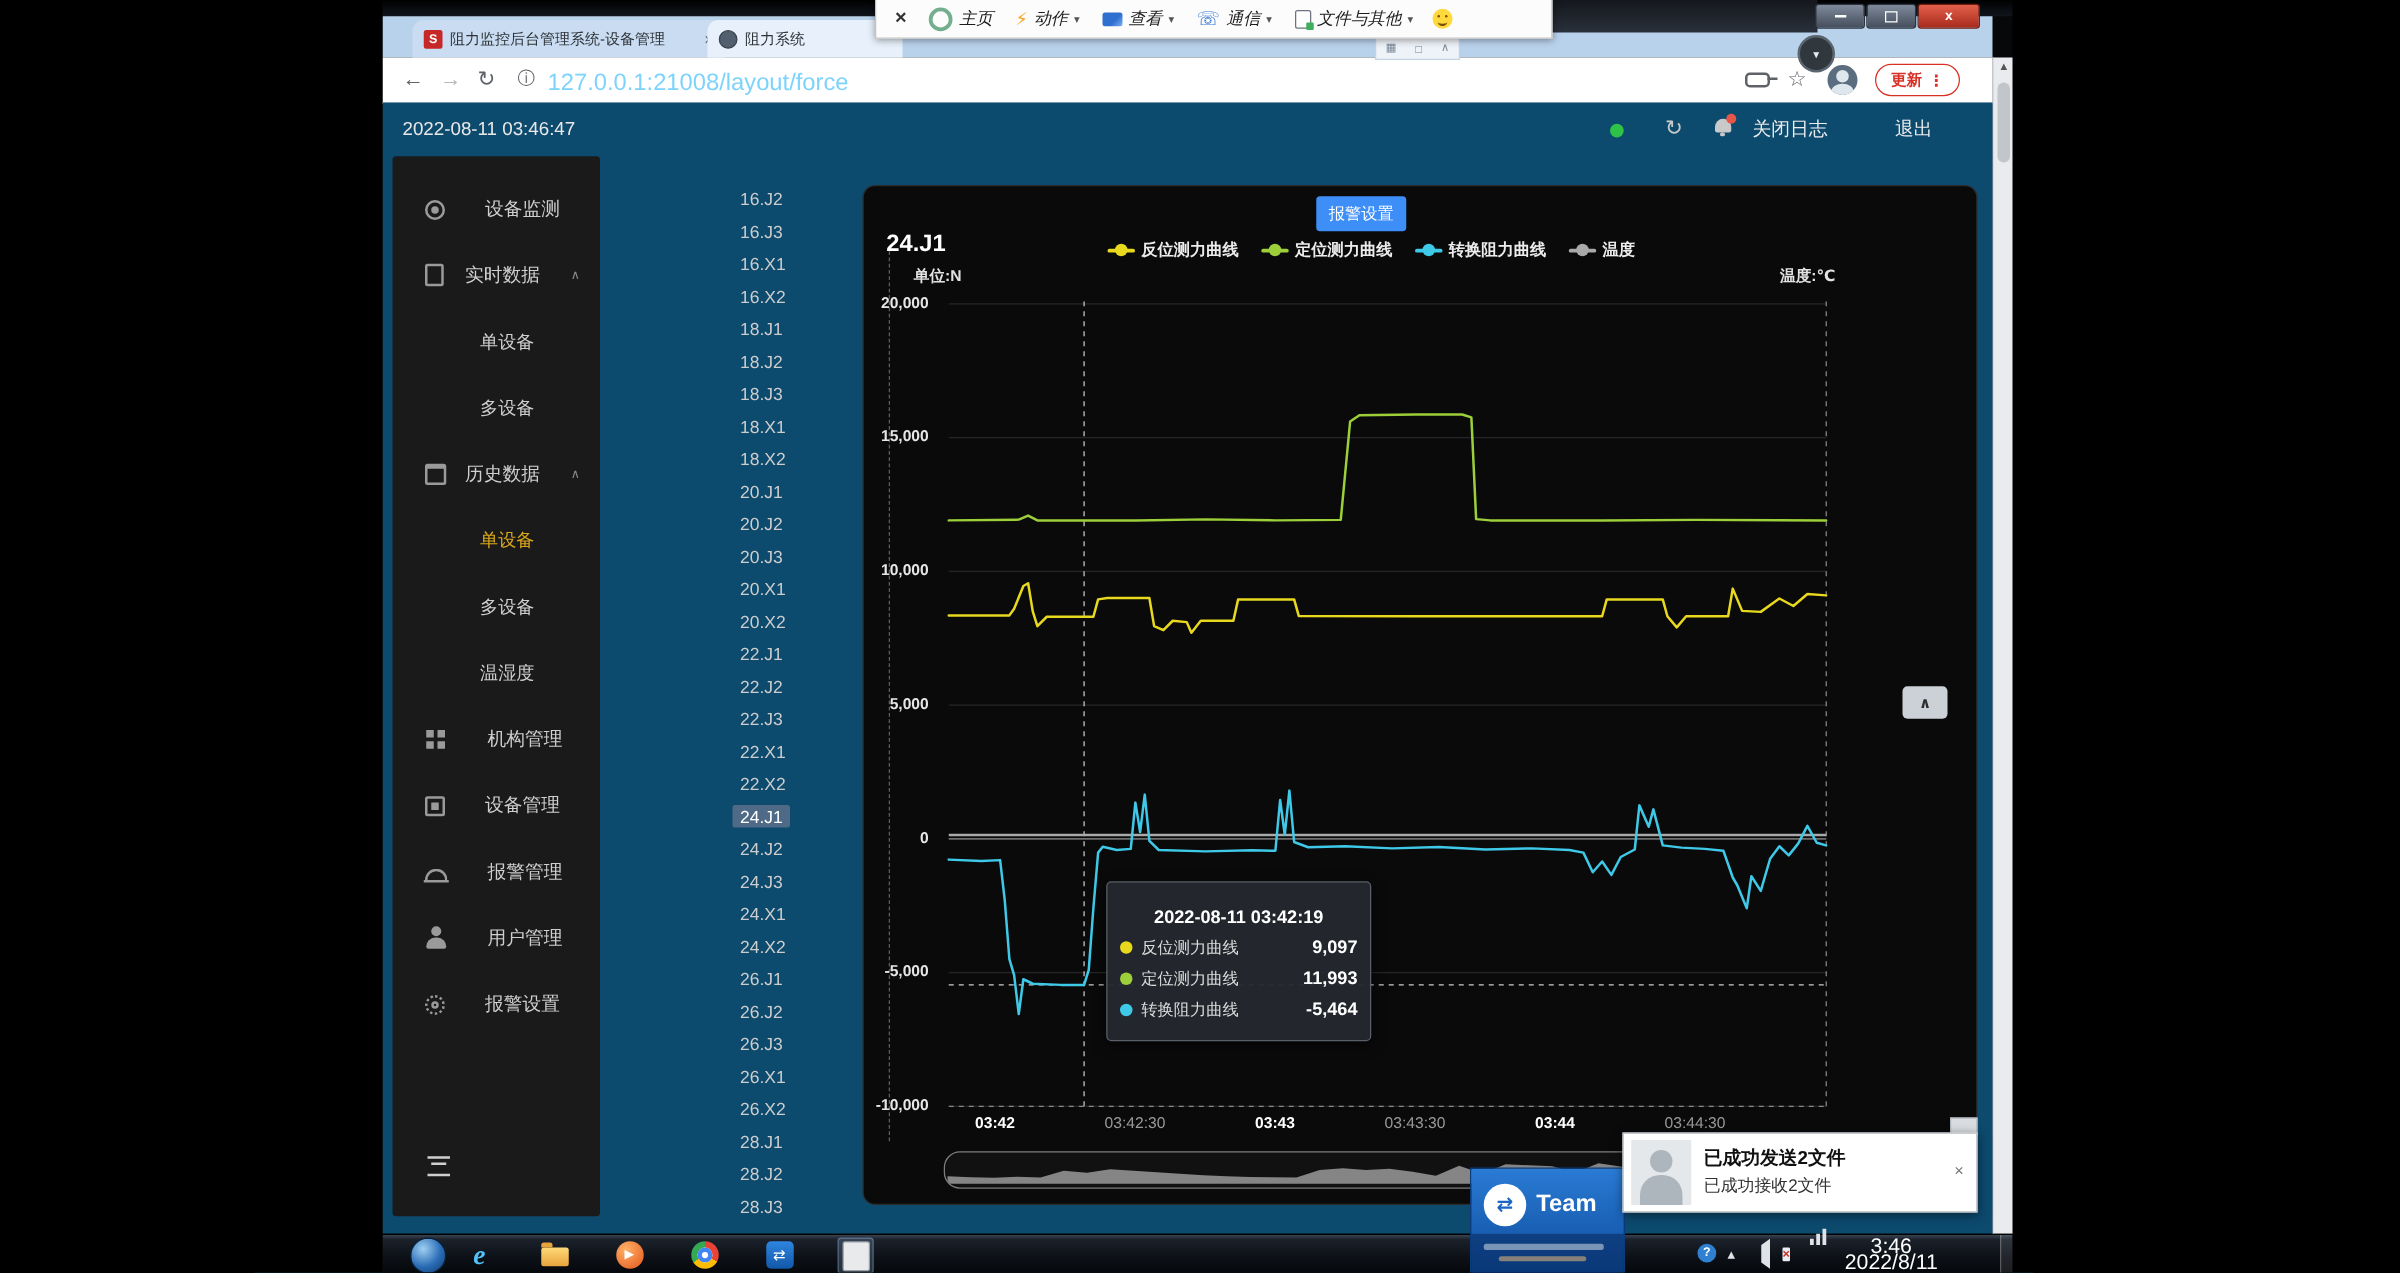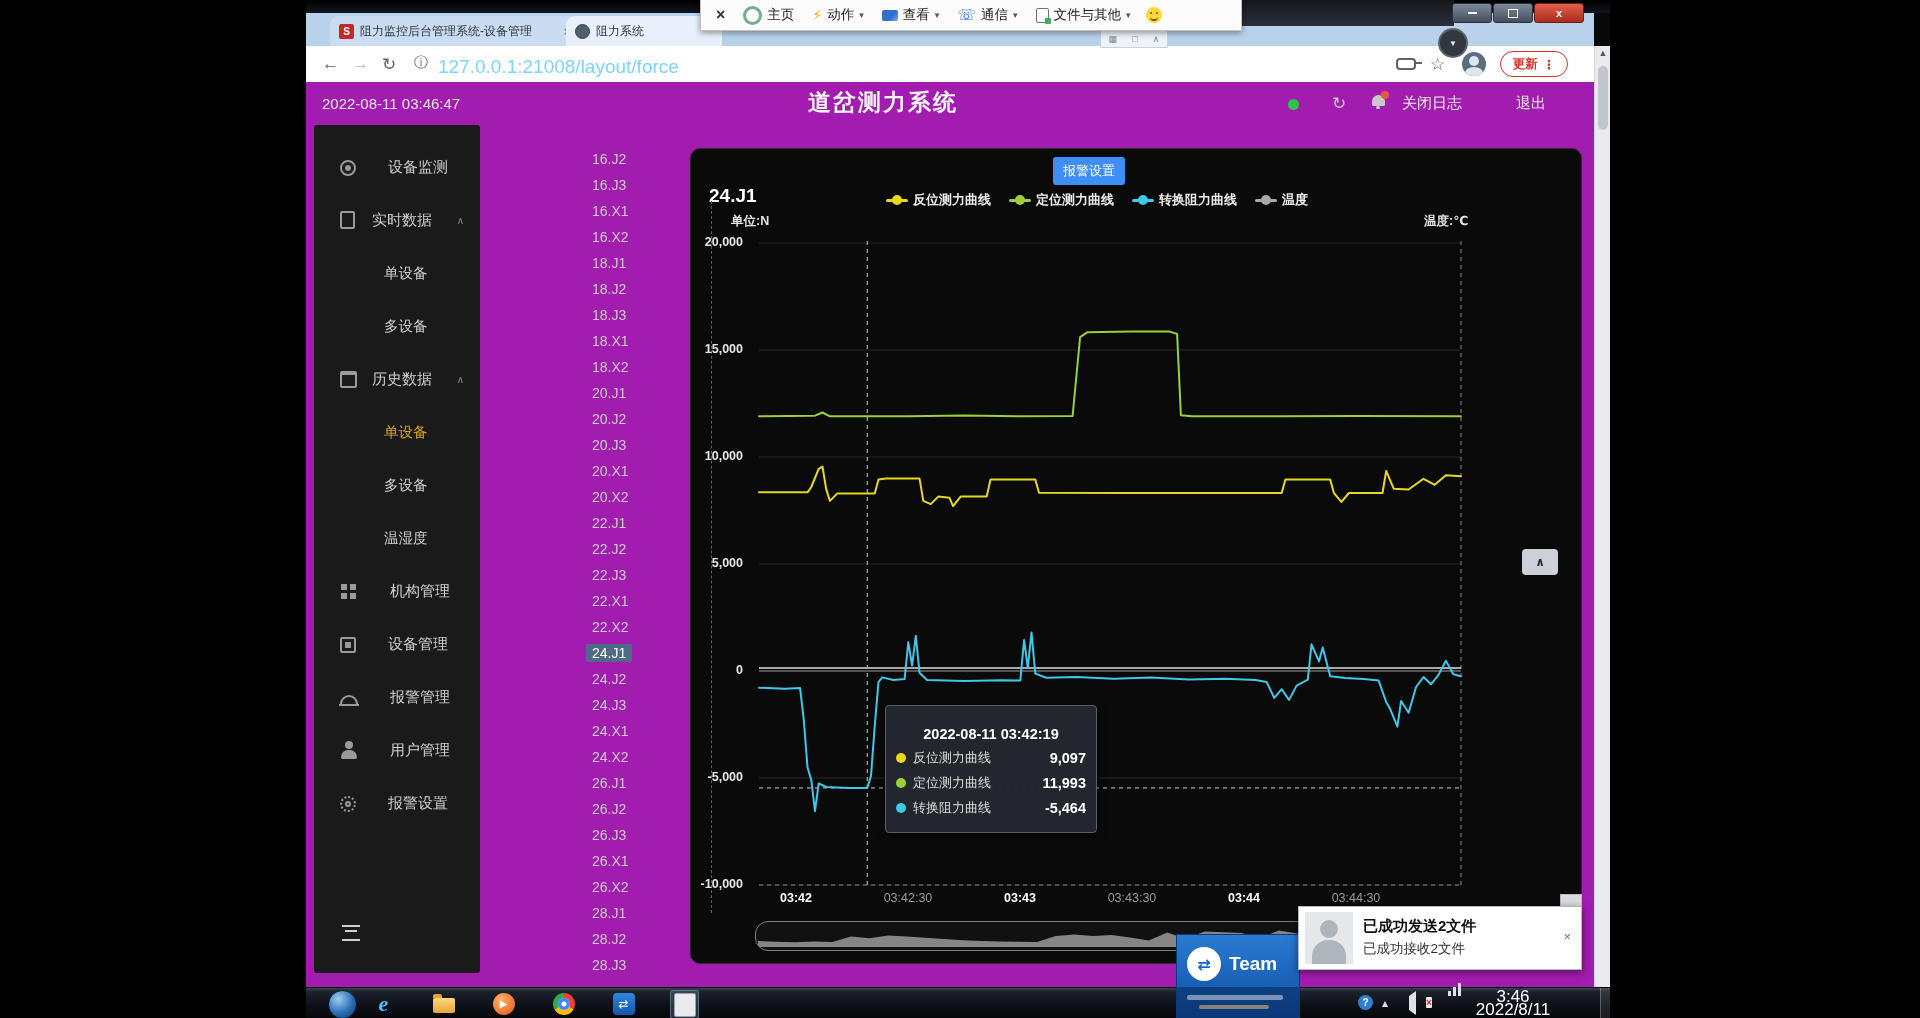--- a/index.html
+++ b/index.html
@@ -20,21 +20,21 @@
 
   .dark-band{left:920px;top:0;width:228px;height:26px;background:linear-gradient(#14171c,#2a313c);}
   .winctl{top:3px;height:18px;display:flex;align-items:center;justify-content:center;color:#fff;font-size:11px;z-index:25;}
   .btn-gray{background:linear-gradient(#7e8a9b,#454e5c);border:1px solid #2b323d;border-radius:3px;}
   .btn-close{background:linear-gradient(#e2604b,#a92b1c);border:1px solid #741d12;border-radius:3px;font-weight:bold;}
   .maxglyph{width:8px;height:7px;border:1.5px solid #fff;}
   .minglyph{width:9px;height:2px;background:#fff;}
 
   .tv-toolbar{left:394px;top:0;width:528px;height:30px;background:#fcfcfc;border:1px solid #c3c3c3;border-top:none;
     box-shadow:0 2px 6px rgba(0,0,0,.4);display:flex;align-items:center;padding:0 6px;z-index:80;}
-  .tv-item{display:flex;align-items:center;gap:5px;font-size:13.5px;color:#1c1c1c;padding:0 9px;height:100%;}
+  .tv-item{display:flex;align-items:center;gap:5px;font-size:13.5px;color:#1c1c1c;padding:0 9px;height:100%;font-style:italic;}
   .tv-close{font-size:16px;color:#333;padding:0 9px;font-weight:bold;}
   .caret{font-size:9px;color:#555;}
   .ic-home{width:13px;height:13px;border:3px solid #5aa07a;border-radius:50%;opacity:.85;}
   .ic-bolt{color:#f5a623;font-size:14px;}
   .ic-monitor{width:16px;height:11px;background:linear-gradient(135deg,#2f6fd0 60%,#7fb1ef);border-radius:2px;}
   .ic-phone{color:#2f6fd0;font-size:15px;}
   .ic-file{width:11px;height:13px;border:1.5px solid #6b7280;border-radius:2px;background:#fff;position:relative;}
   .ic-file:after{content:"";position:absolute;right:-3px;bottom:-2px;width:6px;height:6px;background:#3fae5a;border-radius:1px;}
   .smiley{width:16px;height:16px;background:#ffd93b;border-radius:50%;position:relative;margin:0 6px;}
   .smiley:before{content:"";position:absolute;left:4px;top:5px;width:2px;height:2px;background:#7a4d00;border-radius:50%;box-shadow:6px 0 0 #7a4d00;}
@@ -52,21 +52,21 @@
   .avatar{left:1156px;top:52px;width:24px;height:24px;border-radius:50%;background:#5b6e80;overflow:hidden;}
   .avatar:before{content:"";position:absolute;left:7px;top:4px;width:10px;height:10px;border-radius:50%;background:#dfe7ee;}
   .avatar:after{content:"";position:absolute;left:3px;top:15px;width:18px;height:12px;border-radius:50%;background:#dfe7ee;}
   .update-pill{left:1194px;top:51px;width:66px;height:24px;border:1.5px solid #d93025;border-radius:13px;
     display:flex;align-items:center;justify-content:center;gap:5px;color:#d93025;font-size:12.5px;font-weight:bold;}
   .scrollbar{left:1288px;top:46px;width:16px;height:941px;background:#e9ebee;border-left:1px solid #d2d5d9;}
   .sb-up{position:absolute;left:0;top:2px;width:16px;text-align:center;font-size:9px;color:#555;}
   .sb-thumb{position:absolute;left:3px;top:20px;width:10px;height:64px;background:#c2c6cb;border-radius:5px;}
 
   
-  .app{left:0;top:82px;width:1288px;height:905px;background:#a21caf;}
+  .app{left:0;top:82px;width:1288px;height:905px;background:#0c4a6e;}
   .app-date{left:16px;top:13px;font-size:15px;color:#e8e8e8;}
   .app-title{left:412px;top:5px;width:330px;text-align:center;font-size:23px;font-weight:bold;color:#f4f4f4;letter-spacing:2px;}
   .dot-green{left:982px;top:17px;width:11px;height:11px;border-radius:50%;background:#2fc248;}
   .hdr-ic{position:absolute;font-size:17px;color:#c9c9c9;}
   .bell{left:1066px;top:13px;width:13px;height:11px;background:#c9c9c9;border-radius:7px 7px 2px 2px;}
   .bell:after{content:"";position:absolute;left:4px;bottom:-3px;width:4px;height:3px;background:#c9c9c9;border-radius:2px;}
   .badge{position:absolute;right:-4px;top:-4px;width:8px;height:8px;border-radius:50%;background:#e8564a;}
   .hdr-btn{position:absolute;top:12px;font-size:15px;color:#ececec;}
 
   .sidebar{left:8px;top:43px;width:166px;height:848px;background:#1a1a1a;border-radius:3px;}
@@ -249,21 +249,20 @@
     <span>更新</span>
     <span>⋮</span>
   </div>
   <div class="abs scrollbar">
     <span class="sb-up">▲</span>
     <span class="sb-thumb"></span>
   </div>
 
   <div class="abs app">
     <span class="abs app-date">2022-08-11 03:46:47</span>
-    <span class="abs app-title">道岔测力系统</span>
     <span class="abs dot-green"></span>
     <span class="hdr-ic" style="left:1026px;top:11px;">↻</span>
     <span class="abs bell">
         <span class="badge"></span>
       </span>
     <span class="hdr-btn" style="left:1096px;">关闭日志</span>
     <span class="hdr-btn" style="left:1210px;">退出</span>
 
     <div class="abs sidebar" id="sidebar">
       <span class="burger"></span>

